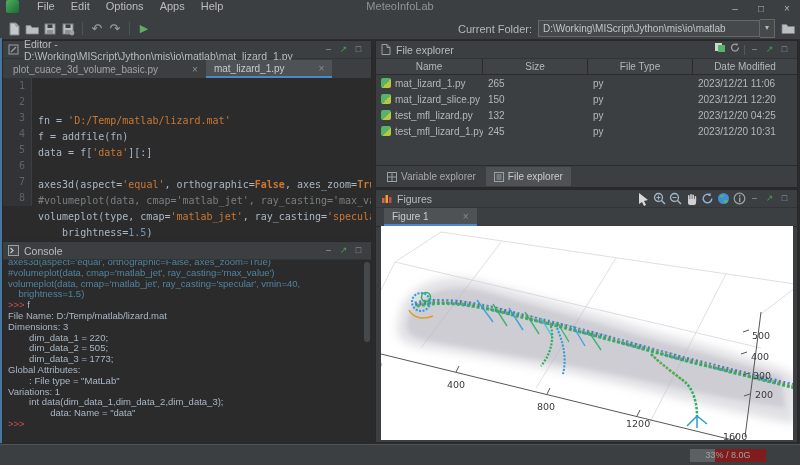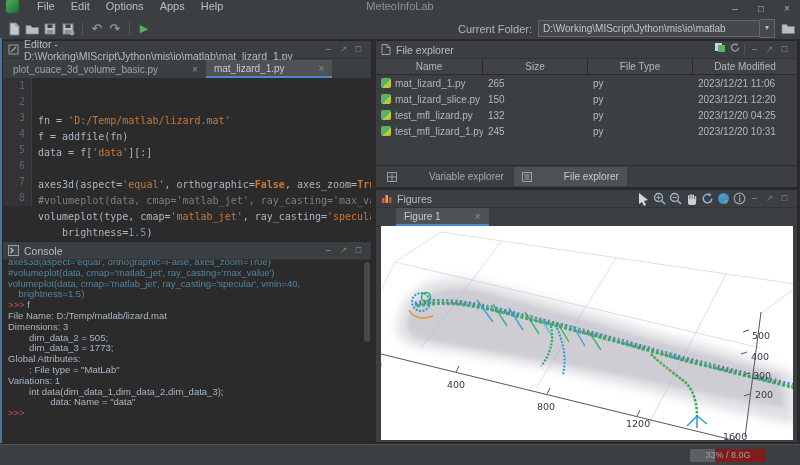--- a/index.html
+++ b/index.html
@@ -75,29 +75,29 @@
   .fhc:nth-child(1){width:107px;} .fhc:nth-child(2){width:105px;}
   .fhc:nth-child(3){width:105px;} .fhc:nth-child(4){flex:1;border-right:none;}
   .frow{display:flex;height:16px;align-items:center;font-size:10px;color:#b4b8ba;}
   .fcell{box-sizing:border-box;padding-left:5px;white-space:nowrap;overflow:hidden;}
   .fc-name{width:107px;display:flex;align-items:center;}
   .fc-size{width:105px;} .fc-type{width:105px;} .fc-date{flex:1;}
   .pyicon{width:10px;height:10px;flex:none;margin-right:4px;border-radius:2px;
           background:linear-gradient(135deg,#58b368 0 55%,#b9c93f 55% 100%);}
   .bottom-tabs{position:absolute;left:0;bottom:0;right:0;height:21px;background:#3c3f41;
                border-top:1px solid #2b2b2b;display:flex;align-items:center;padding-left:3px;font-size:10px;}
-  .btab{display:flex;align-items:center;height:19px;padding:0 8px;color:#a6aaac;margin-right:2px;gap:28px;}
+  .btab{display:flex;align-items:center;height:19px;padding:0 8px;color:#a6aaac;margin-right:2px;}
   .btab.active{background:#4e5254;color:#c8cbcd;}
   .btab svg{margin-right:4px;}
 
   
   .figures-panel{left:375px;top:189px;width:423px;height:254px;}
   .fig-tools{margin-left:auto;display:flex;align-items:center;}
   .fig-tools .ti{width:14px;height:14px;display:flex;align-items:center;justify-content:center;margin:0 1px;}
-  .fig-tabs{height:18px;background:#3c3f41;display:flex;align-items:flex-end;border-bottom:1px solid #2b2b2b;padding-left:20px;}
+  .fig-tabs{height:18px;background:#3c3f41;display:flex;align-items:flex-end;border-bottom:1px solid #2b2b2b;padding-left:8px;}
   .fig-canvas{position:absolute;left:5px;top:36px;right:4px;bottom:2px;background:#ffffff;overflow:hidden;}
   .fig-canvas svg{display:block;}
 
   
   .statusbar{position:absolute;left:0;top:444px;right:0;height:21px;background:#3c3f41;border-top:1px solid #515456;}
   .mem{position:absolute;right:34px;top:4px;width:76px;height:13px;background:#7f1d1d;overflow:hidden;}
   .mem-fill{position:absolute;left:0;top:0;bottom:0;width:33%;background:#5d6062;}
   .mem-text{position:absolute;left:0;right:0;text-align:center;font-size:9px;line-height:13px;color:#9fa2a4;}
 </style>
 </head>
@@ -214,20 +214,21 @@
       </span>
     </div>
     <div class="console-body" id="console-body">
         <div class="con-line clipped"><span class="seg-echo">axes3d(aspect='equal', orthographic=False, axes_zoom=True)</span></div>
         <div class="con-line"><span class="seg-echo">#volumeplot(data, cmap='matlab_jet', ray_casting='max_value')</span></div>
         <div class="con-line"><span class="seg-echo">volumeplot(data, cmap='matlab_jet', ray_casting='specular', vmin=40,</span></div>
         <div class="con-line"><span class="seg-echo">    brightness=1.5)</span></div>
         <div class="con-line"><span class="seg-prompt">&gt;&gt;&gt; </span><span class="seg-out">f</span></div>
         <div class="con-line"><span class="seg-out">File Name: D:/Temp/matlab/lizard.mat</span></div>
         <div class="con-line"><span class="seg-out">Dimensions: 3</span></div>
+        <div class="con-line"><span class="seg-out">        dim_data_1 = 220;</span></div>
         <div class="con-line"><span class="seg-out">        dim_data_2 = 505;</span></div>
         <div class="con-line"><span class="seg-out">        dim_data_3 = 1773;</span></div>
         <div class="con-line"><span class="seg-out">Global Attributes:</span></div>
         <div class="con-line"><span class="seg-out">        : File type = "MatLab"</span></div>
         <div class="con-line"><span class="seg-out">Variations: 1</span></div>
         <div class="con-line"><span class="seg-out">        int data(dim_data_1,dim_data_2,dim_data_3);</span></div>
         <div class="con-line"><span class="seg-out">                data: Name = "data"</span></div>
         <div class="con-line"><span class="seg-prompt">&gt;&gt;&gt; </span></div>
       </div>
     <div class="con-scroll"></div>

